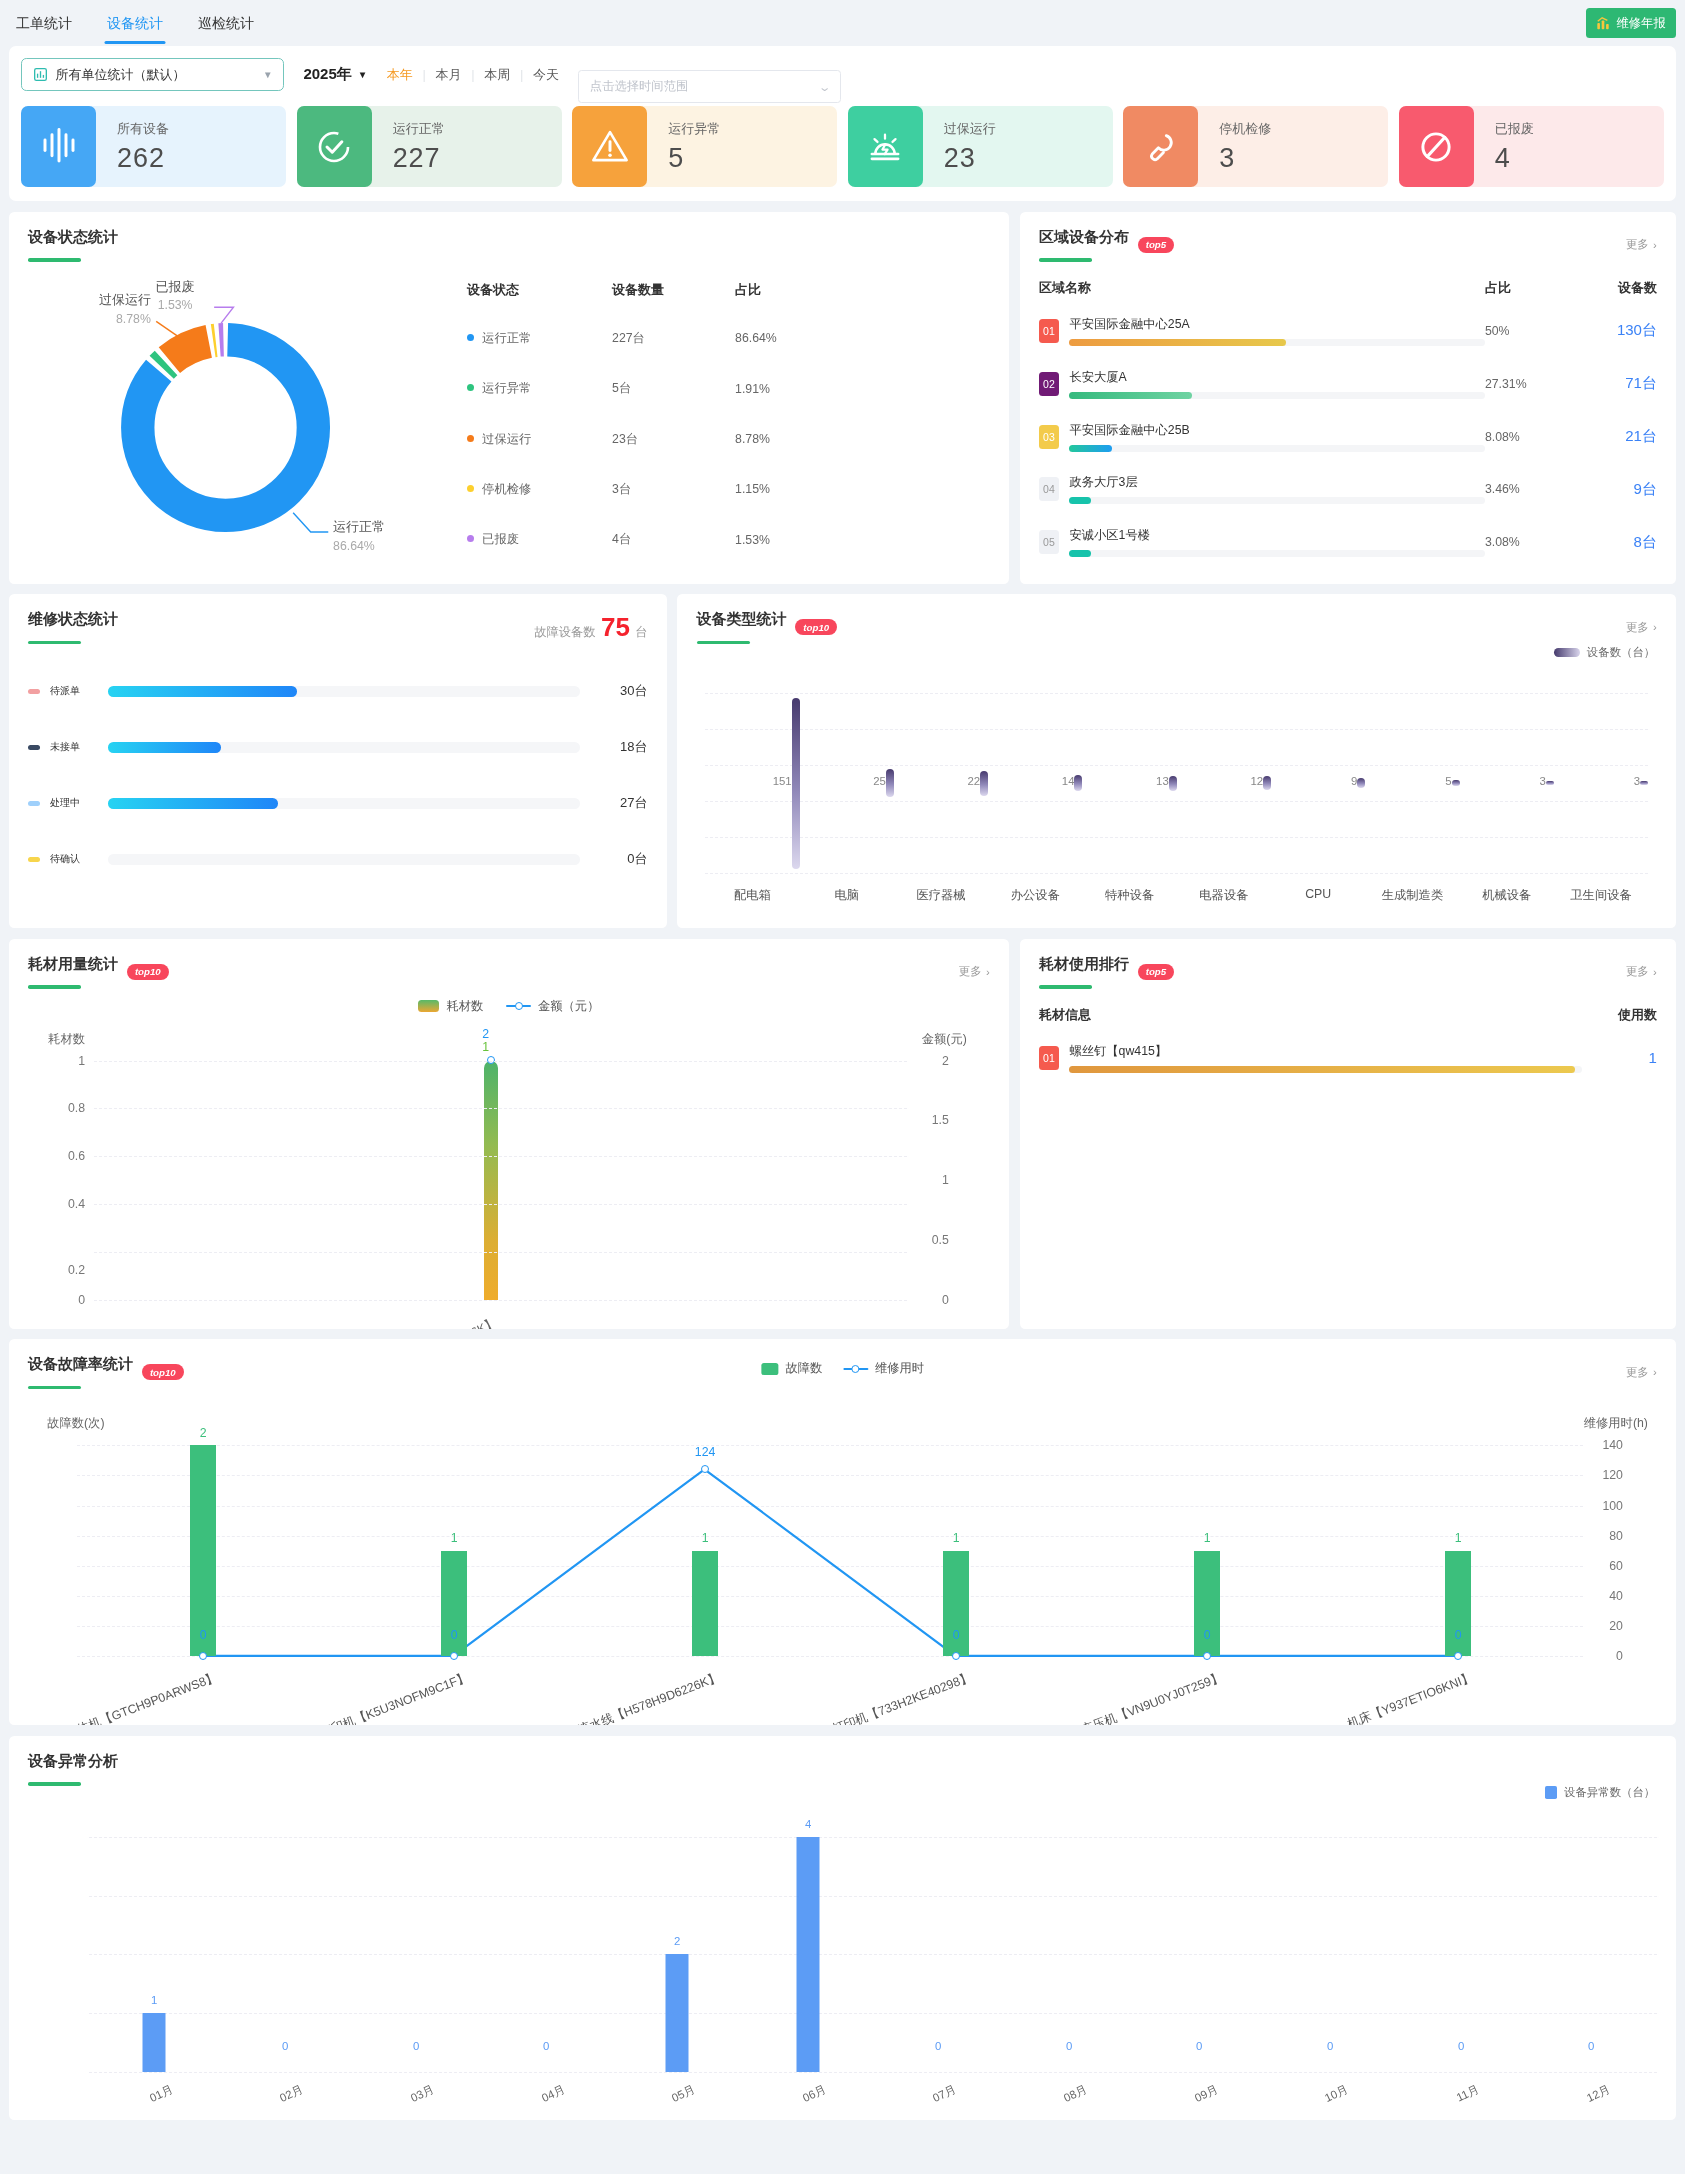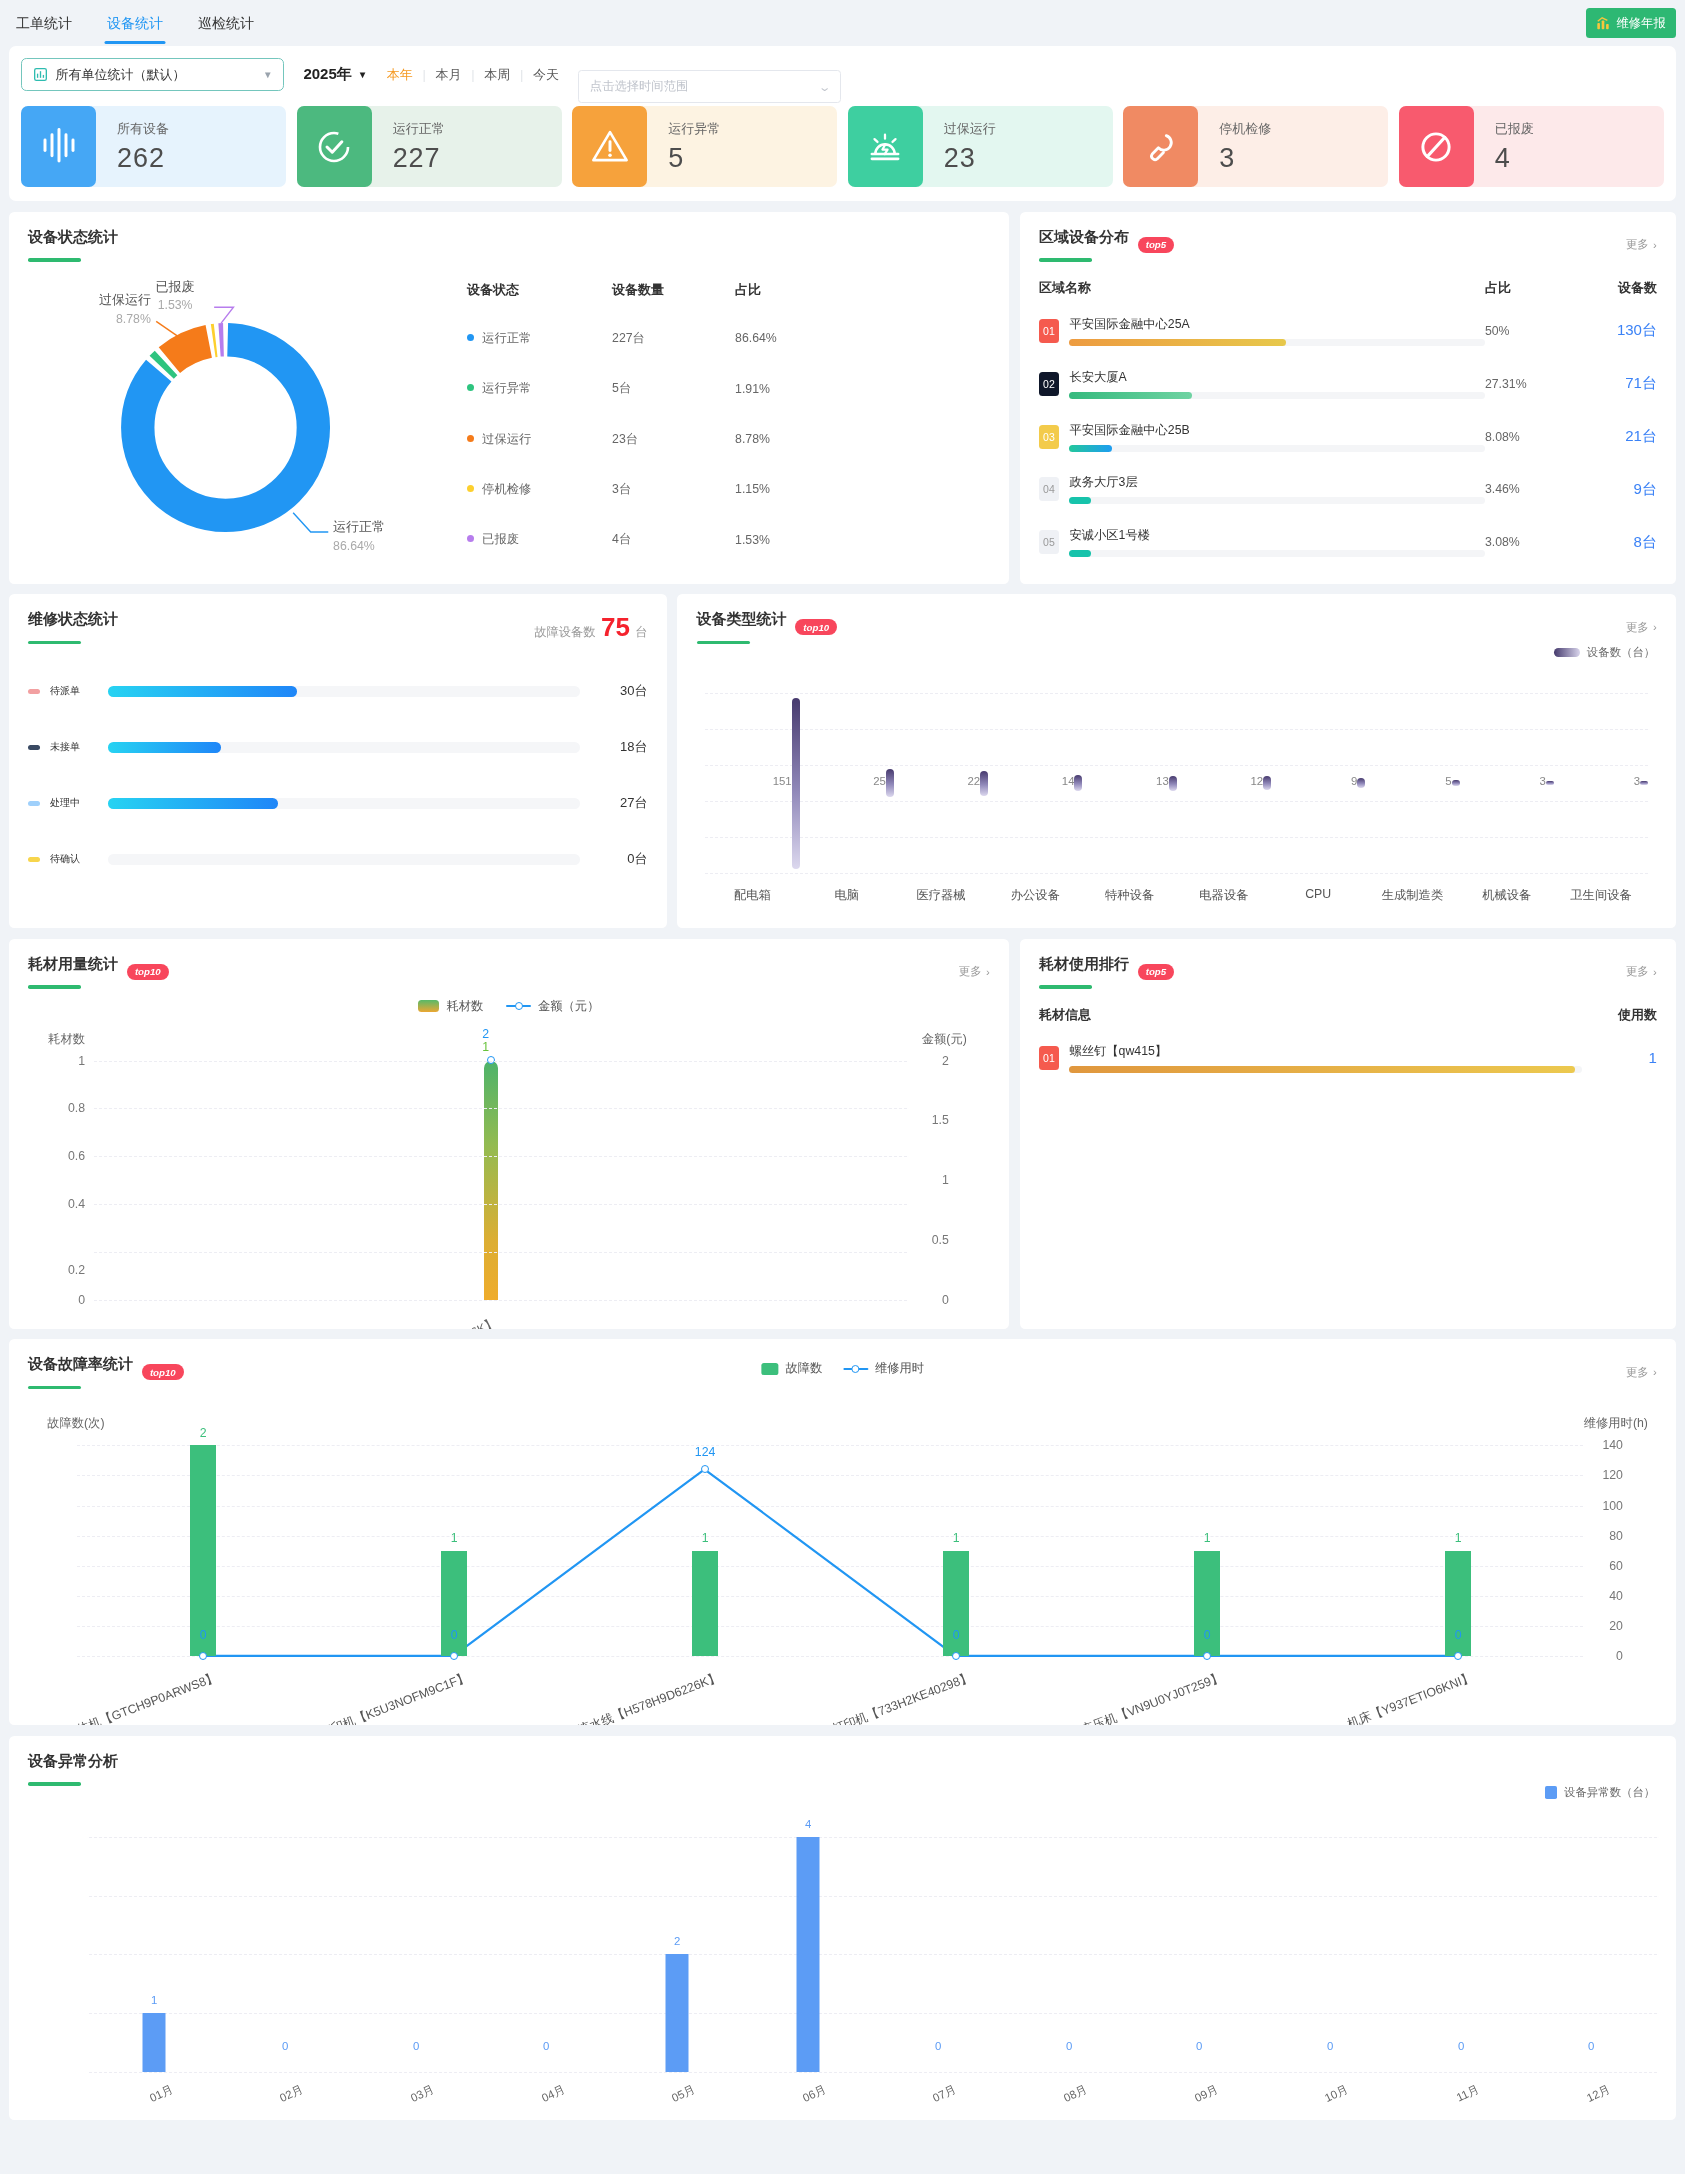--- a/index.html
+++ b/index.html
@@ -363,21 +363,21 @@
               <div class="rk-track">
                 <div class="rk-fill" style="width: calc(50% + 8.8px); background: linear-gradient(90deg, rgb(237, 155, 64), rgb(231, 200, 75));"></div>
               </div>
             </div>
           </div>
           <span class="rk-pct">50%</span>
           <span class="rk-cnt">130台</span>
         </div>
         <div class="rk-row">
           <div class="rk-left">
-            <div class="rk-badge" style="background: #0f172a; color: rgb(255, 255, 255);">02</div>
+            <div class="rk-badge" style="background: #701a75; color: rgb(255, 255, 255);">02</div>
             <div style="flex: 1 1 0%;">
               <div class="rk-name">长安大厦A</div>
               <div class="rk-track">
                 <div class="rk-fill" style="width: calc(27.31% + 8.8px); background: linear-gradient(90deg, rgb(53, 186, 126), rgb(111, 211, 162));"></div>
               </div>
             </div>
           </div>
           <span class="rk-pct">27.31%</span>
           <span class="rk-cnt">71台</span>
         </div>

